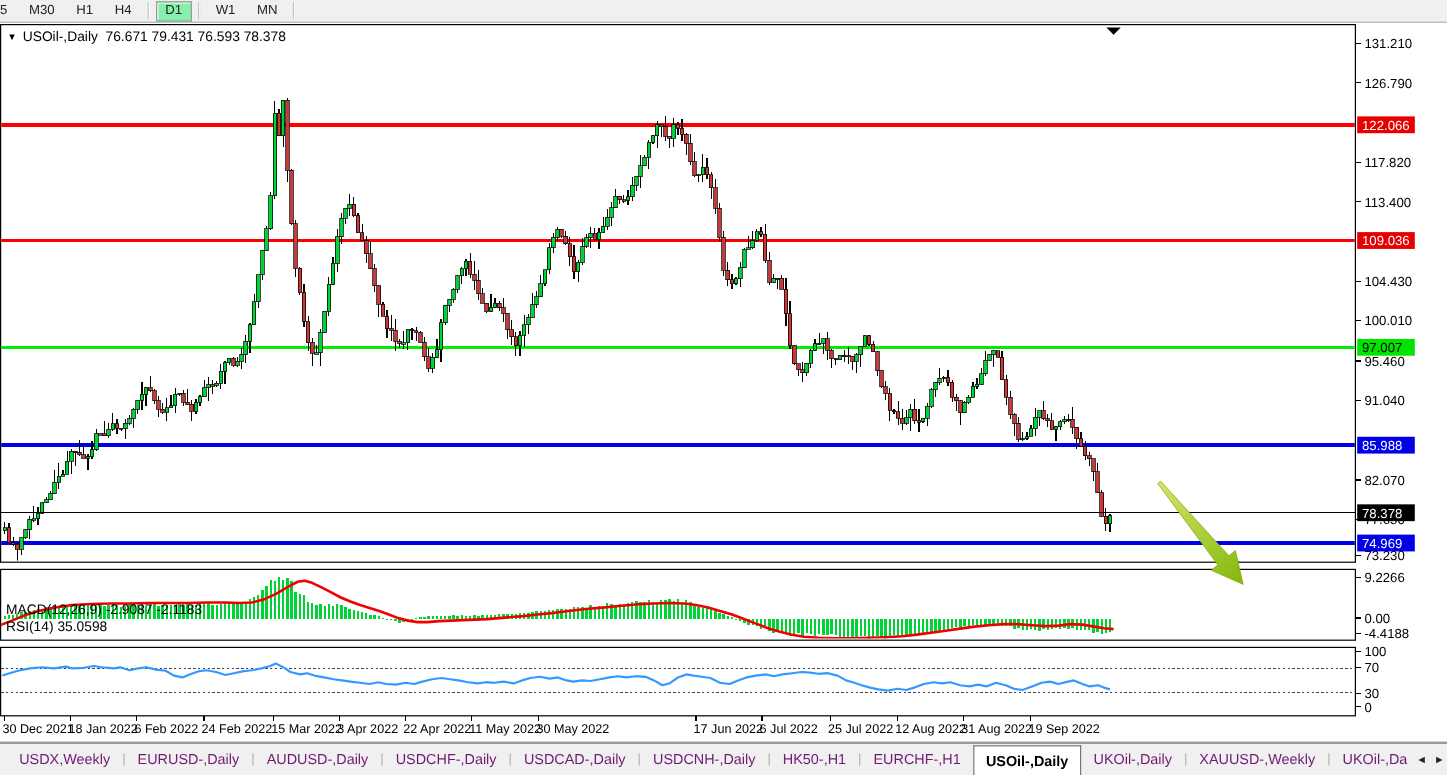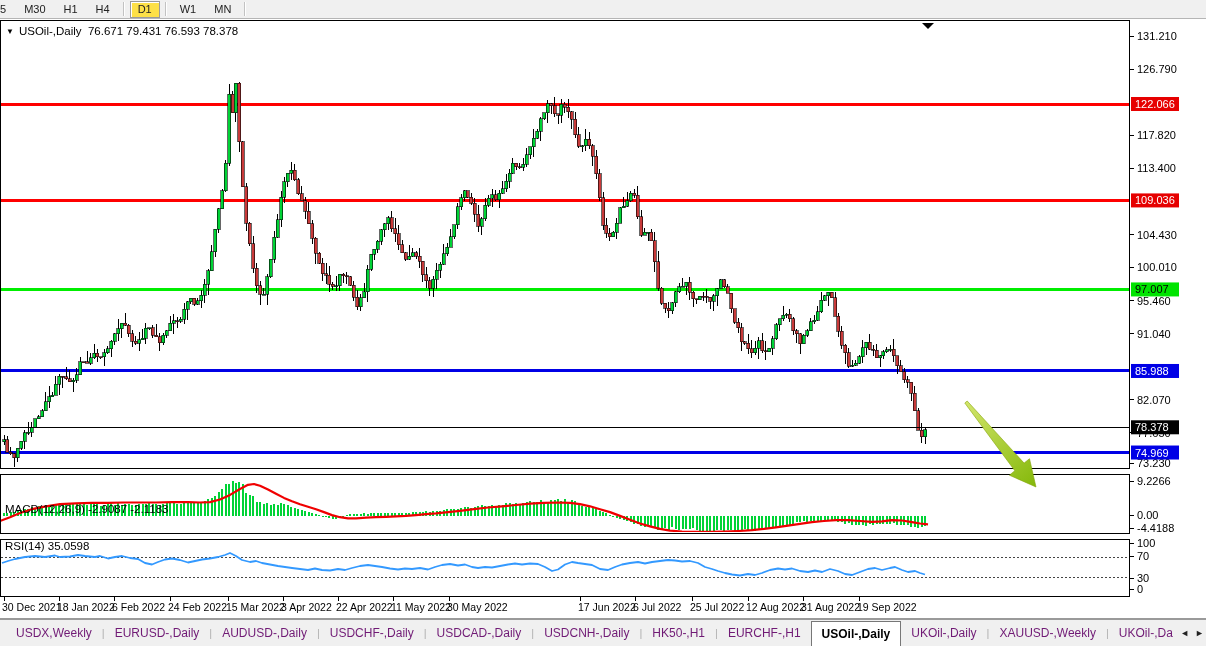--- a/index.html
+++ b/index.html
@@ -4,30 +4,30 @@
 <style>
   html,body{margin:0;padding:0;background:#fff;}
   #app{position:relative;width:1206px;height:646px;overflow:hidden;background:#fff;
        font-family:"Liberation Sans",sans-serif;-webkit-font-smoothing:none;}
   
   #toolbar{position:absolute;left:0;top:0;width:1206px;height:18px;background:#f0f0f0;
            border-bottom:1px solid #b5b5b5;display:flex;align-items:center;z-index:5;}
   .tf-btn{font-size:11px;color:#222;padding:1px 7px;margin:0 1px;border:1px solid transparent;
           line-height:13px;cursor:default;white-space:nowrap;}
   .tf-btn.first{margin-left:-8px;}
-  .tf-btn.active{background:#fde047;border:1px solid #9a9a9a;box-shadow:inset 1px 1px 0 #fff;}
+  .tf-btn.active{background:#86efac;border:1px solid #9a9a9a;box-shadow:inset 1px 1px 0 #fff;}
   .tf-sep{width:1px;height:14px;background:#c2c2c2;border-right:1px solid #fff;margin:0 4px;}
   
   #chart-svg{position:absolute;left:0;top:0;z-index:1;}
   
   .ovl{position:absolute;z-index:3;font-size:11.5px;color:#000;white-space:nowrap;}
   #chart-title{left:6px;top:25px;text-align:right;}
   #chart-title .arrow{font-size:8px;vertical-align:1px;margin-right:5px;}
   #macd-label{left:5px;top:503px;}
-  #rsi-label{left:5px;top:540px;}
+  #rsi-label{left:5px;top:517px;}
   
   #tab-split{position:absolute;left:0;top:618px;width:1206px;height:2px;
              background:#9a9a9a;border-bottom:1px solid #fff;z-index:4;}
   
   #tabbar{position:absolute;left:0;top:620px;width:1206px;height:26px;background:#f0f0f0;
           display:flex;align-items:stretch;z-index:5;overflow:hidden;padding-left:6px;}
   .sym-tab{font-size:12px;color:#701a75;display:flex;align-items:center;padding:0 10px;
            white-space:nowrap;cursor:default;}
   .sym-tab.active{background:#fff;border:1px solid #777;border-bottom:none;color:#000;
                   font-weight:bold;margin-top:1px;box-shadow:1px 0 0 #fff inset;}

